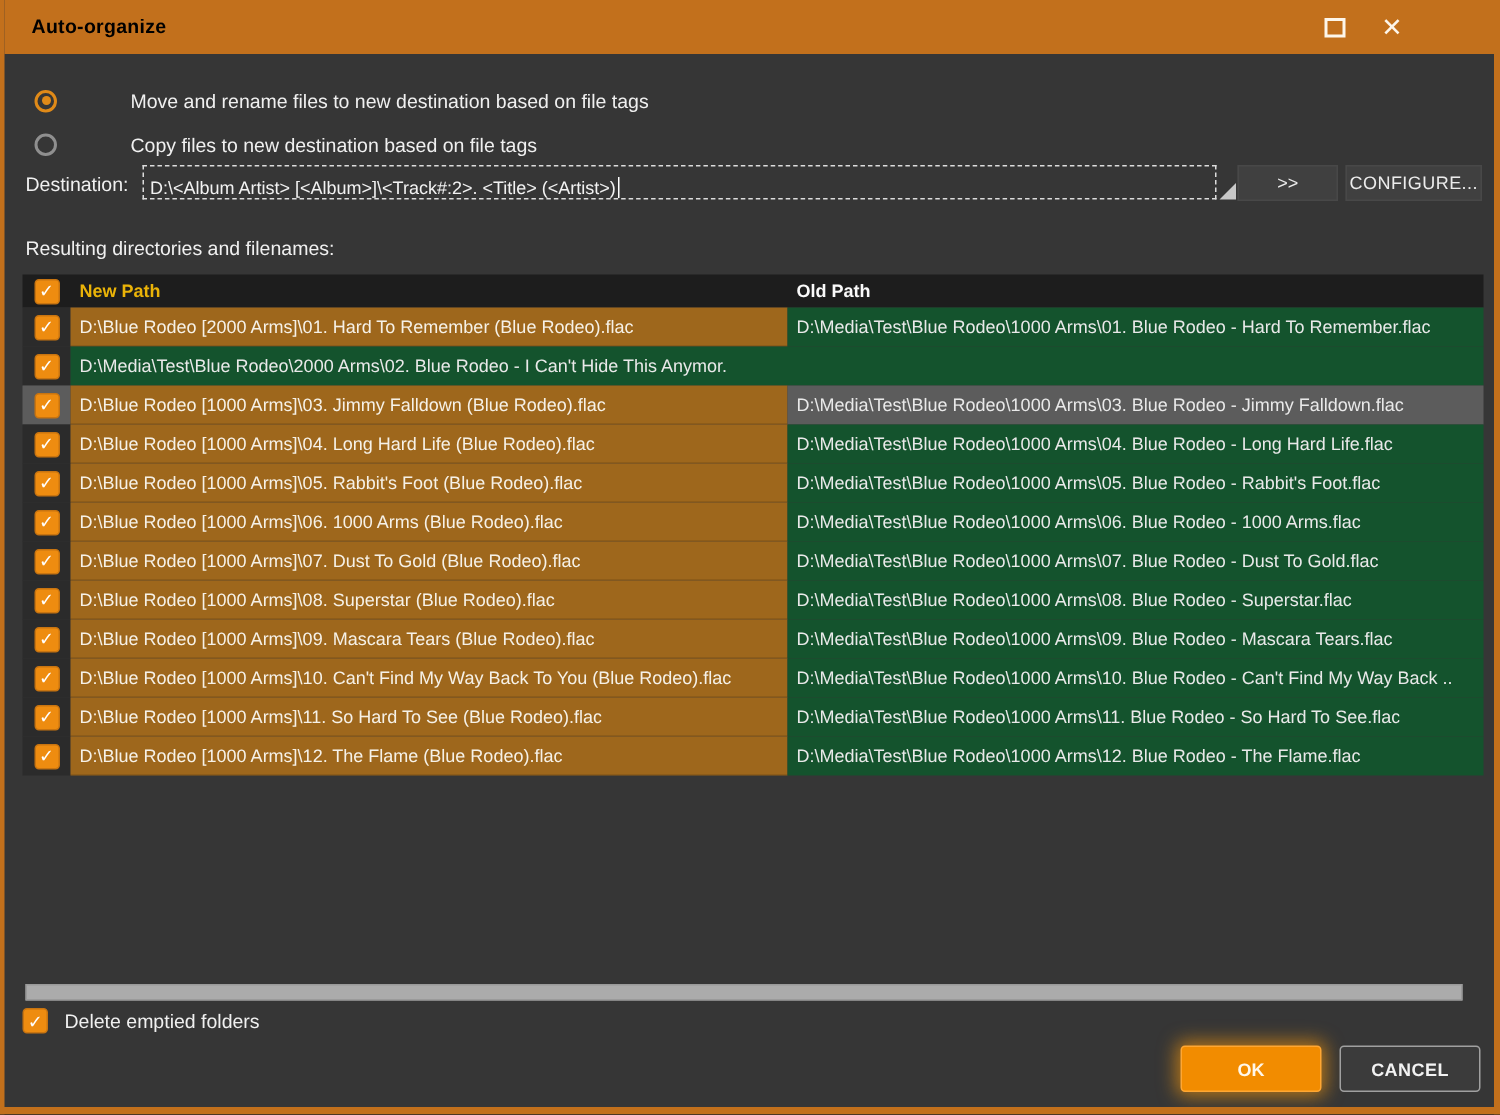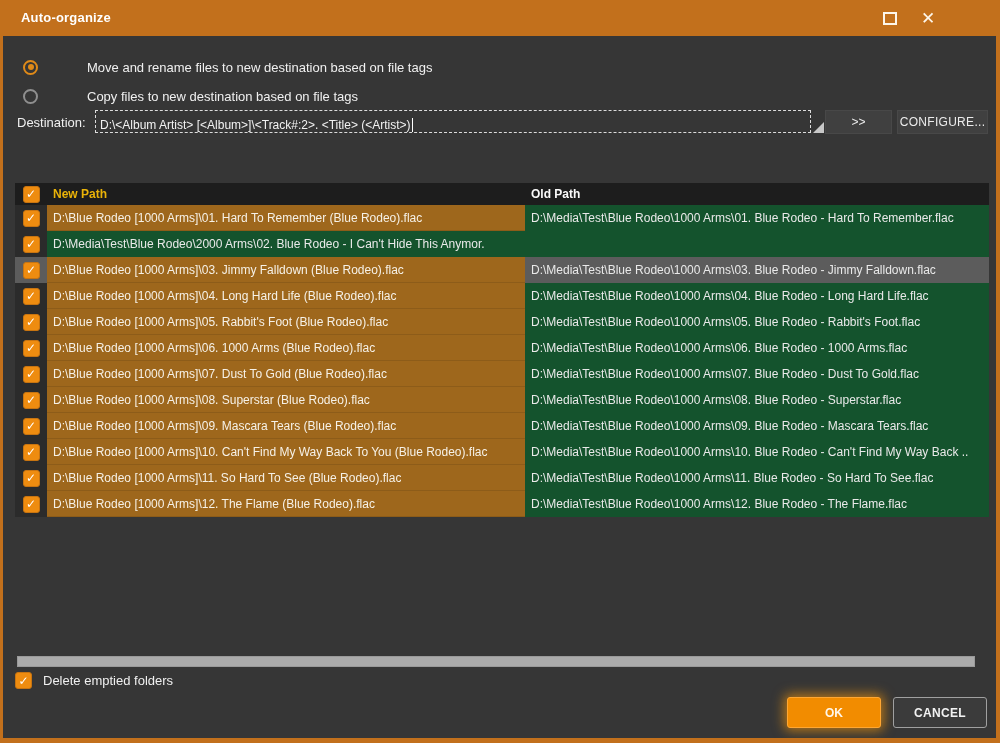--- a/index.html
+++ b/index.html
@@ -15,21 +15,21 @@
   *{box-sizing:border-box;margin:0;padding:0;}
   html,body{background:#1a1a1a;}
   body{font-family:"Liberation Sans","DejaVu Sans",sans-serif;color:var(--text);}
   .dialog{
     position:relative;width:1000px;height:743px;background:var(--dialog-bg);
     border-left:3px solid var(--titlebar);border-right:4px solid var(--titlebar);
     border-bottom:5px solid var(--titlebar);overflow:hidden;
   }
   
   .titlebar{position:absolute;left:-3px;top:0;width:1000px;height:36px;background:var(--titlebar);}
-  .titlebar .title{position:absolute;left:21px;top:10px;font-size:13px;color:#ffffff;font-weight:bold;letter-spacing:.2px;}
+  .titlebar .title{position:absolute;left:21px;top:10px;font-size:13px;color:#000000;font-weight:bold;letter-spacing:.2px;}
   .win-btn{position:absolute;top:9px;width:20px;height:18px;display:flex;align-items:center;justify-content:center;cursor:pointer;}
   .btn-max{right:100px;}
   .btn-max .square{width:14px;height:13px;border:2px solid #fdf6ea;}
   .btn-close{right:62px;color:#fdf6ea;font-size:17px;font-weight:bold;line-height:1;}
   
   .radio-row{position:absolute;left:20px;display:flex;align-items:center;gap:13px;height:16px;}
   .radio-row.r1{top:59px;}
   .radio-row.r2{top:88px;}
   .radio{width:15px;height:15px;border-radius:50%;border:2px solid #8f8f8f;background:var(--dialog-bg);position:relative;flex:0 0 auto;cursor:pointer;}
   .radio.selected{border-color:#e  08a18;border:2px solid #e08a18;}
@@ -119,40 +119,41 @@
 
   <span class="dest-label">Destination:</span>
   <div class="dest-input">
     <span>D:\&lt;Album Artist&gt; [&lt;Album&gt;]\&lt;Track#:2&gt;. &lt;Title&gt; (&lt;Artist&gt;)</span>
     <span class="caret"></span>
   </div>
   <div class="dest-grip"></div>
   <button class="flat-btn btn-expand">&gt;&gt;</button>
   <button class="flat-btn btn-configure">CONFIGURE...</button>
 
+  <span class="results-label">Resulting directories and filenames:</span>
 
   <div class="table">
     <div class="thead">
       <div class="cell-check">
         <span class="checkbox">
           <span class="check-glyph">✓</span>
         </span>
       </div>
       <div class="hcell-new">New Path</div>
       <div class="hcell-old">Old Path</div>
     </div>
     <div id="table-body">
     <div class="trow">
       <div class="cell-check">
         <span class="checkbox">
           <span class="check-glyph">✓</span>
         </span>
       </div>
       <div class="cell-new">
-        <span class="path-text new">D:\Blue Rodeo [1000 Arms]\01. Hard To Remember (Blue Rodeo).flac</span>
+        <span class="path-text new">D:\Blue Rodeo [2000 Arms]\01. Hard To Remember (Blue Rodeo).flac</span>
       </div>
       <div class="cell-old">
         <span class="path-text old">D:\Media\Test\Blue Rodeo\1000 Arms\01. Blue Rodeo - Hard To Remember.flac</span>
       </div>
     </div>
 
     <div class="trow">
       <div class="cell-check">
         <span class="checkbox">
           <span class="check-glyph">✓</span>

